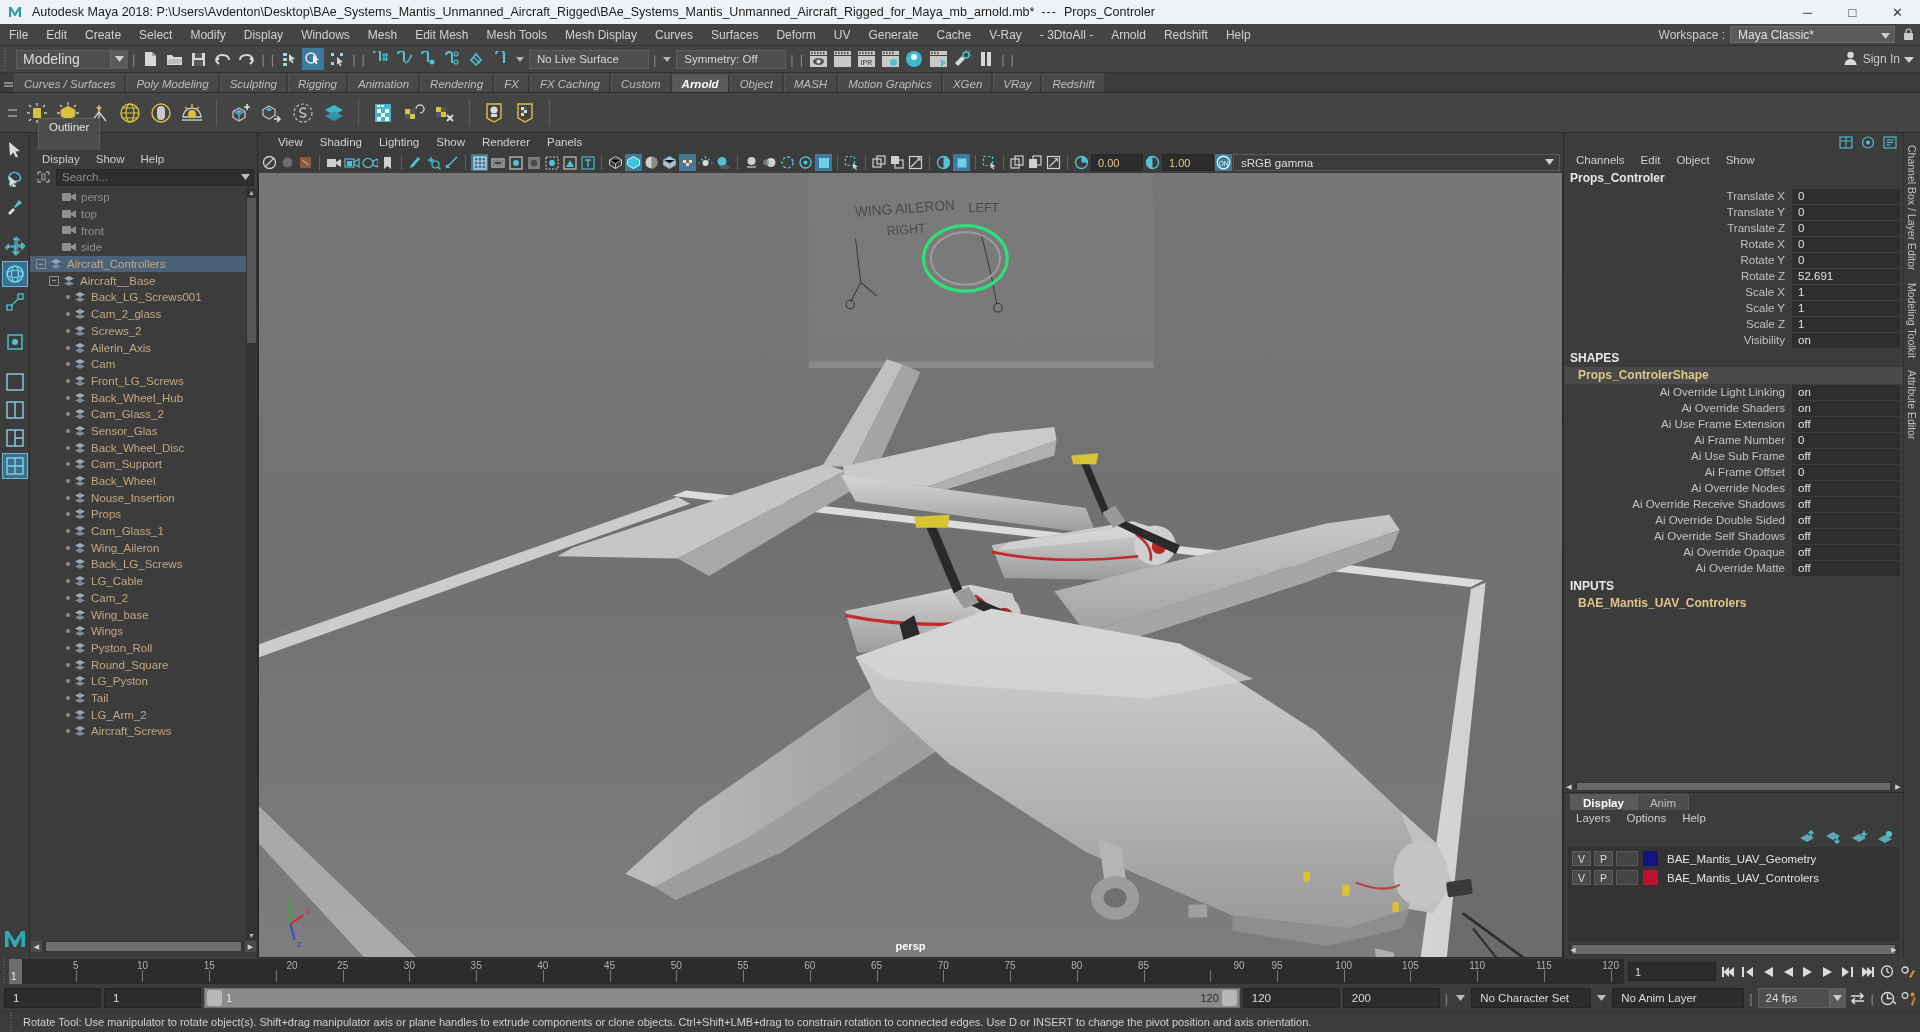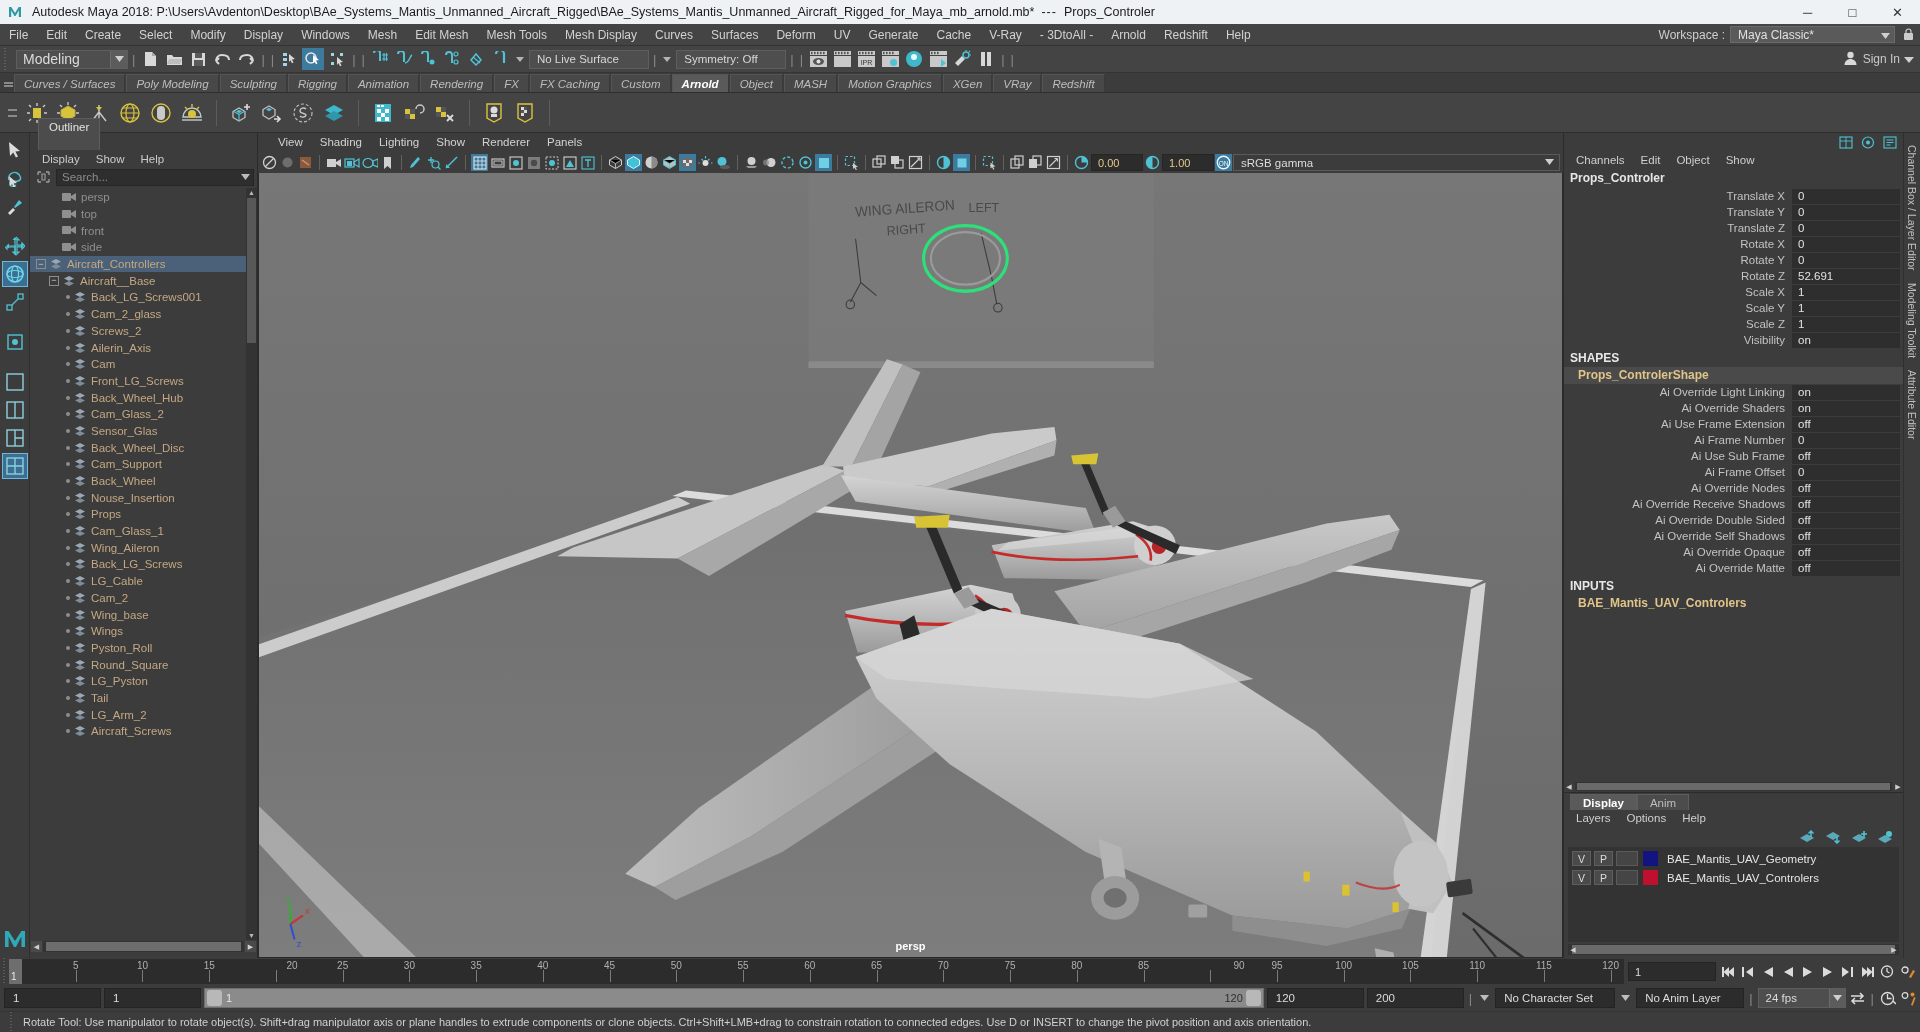--- a/index.html
+++ b/index.html
@@ -1941,21 +1941,21 @@
           </svg>
       </div>
       <div class="rg-field" style="width:120px">
         <span>No Character Set</span>
       </div>
       <div class="sel-caret">
         <svg width="9" height="6">
             <path d="M0 0h9L4.5 6z" fill="#bdbdbd"></path>
           </svg>
       </div>
-      <div class="rg-field" style="width:108px">
+      <div class="rg-field" style="width:132px">
         <span>No Anim Layer</span>
       </div>
       <span class="tbbrk">|</span>
       <div class="fps-sel">
         <span>24 fps</span>
         <span class="caret">
           <svg width="9" height="6">
               <path d="M0 0h9L4.5 6z" fill="#cfcfcf"></path>
             </svg>
         </span>

